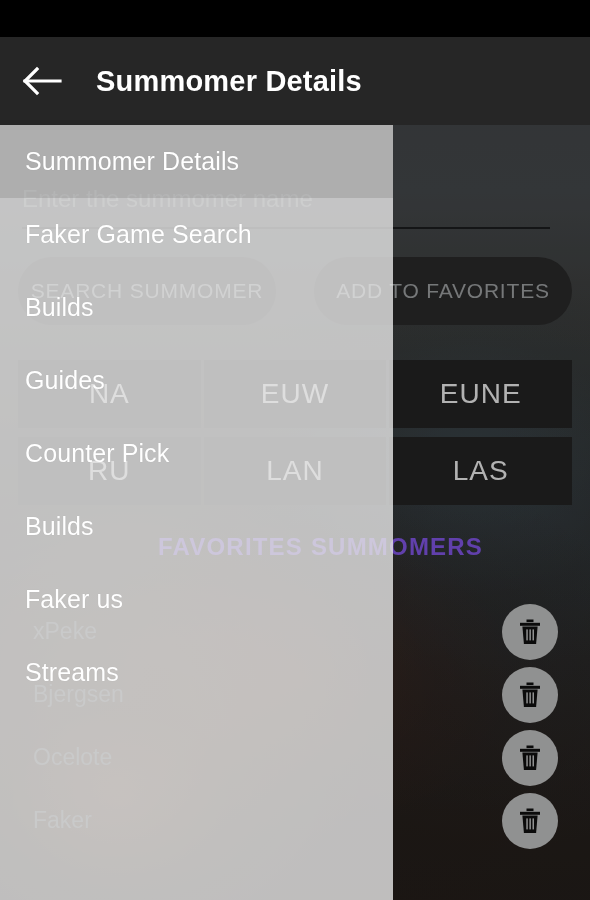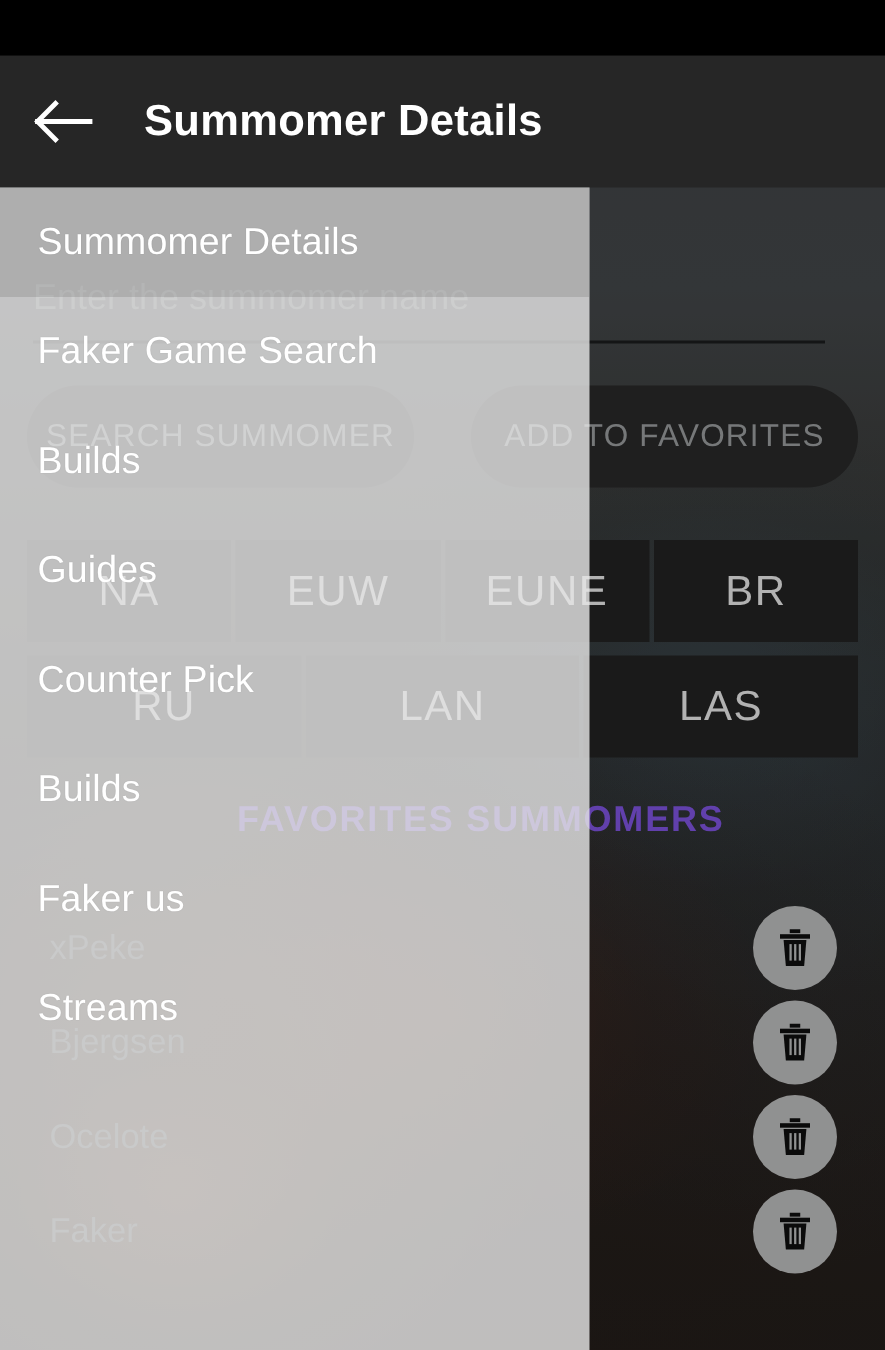--- a/index.html
+++ b/index.html
@@ -243,21 +243,20 @@
 
     <div class="btn-row">
       <button class="pill-btn">SEARCH SUMMOMER</button>
       <button class="pill-btn">ADD TO FAVORITES</button>
     </div>
 
     <div class="region-row row1">
       <div class="region-tab">NA</div>
       <div class="region-tab">EUW</div>
       <div class="region-tab">EUNE</div>
-      <div class="region-tab">BR</div>
     </div>
 
     <div class="region-row row2">
       <div class="region-tab">RU</div>
       <div class="region-tab">LAN</div>
       <div class="region-tab">LAS</div>
     </div>
 
     <div class="favorites-header">FAVORITES SUMMOMERS</div>
 

